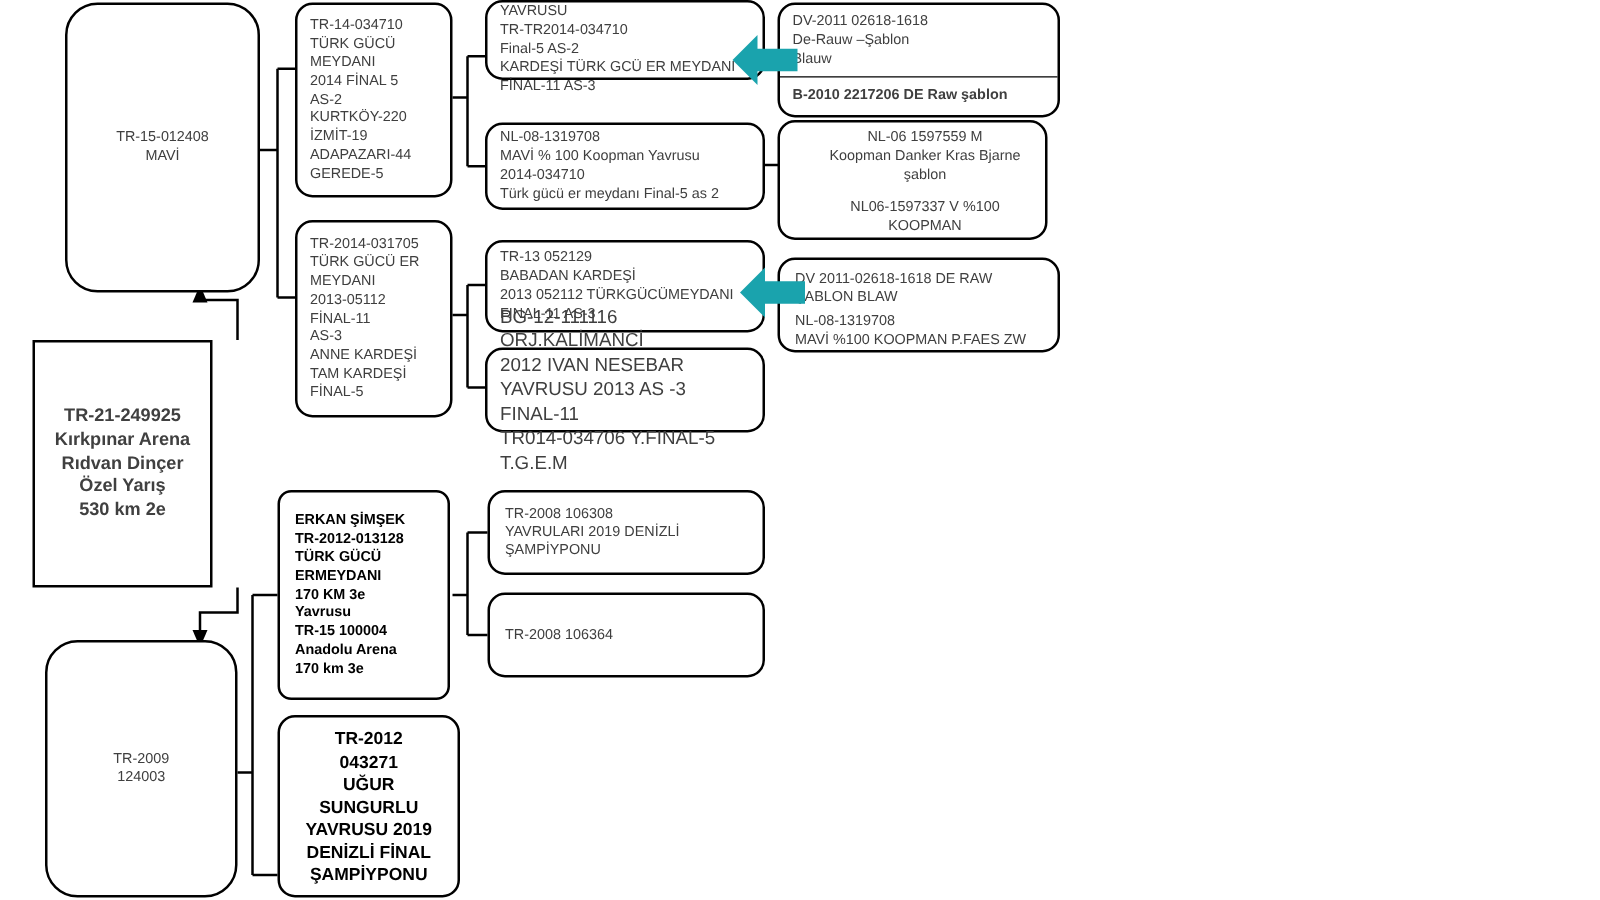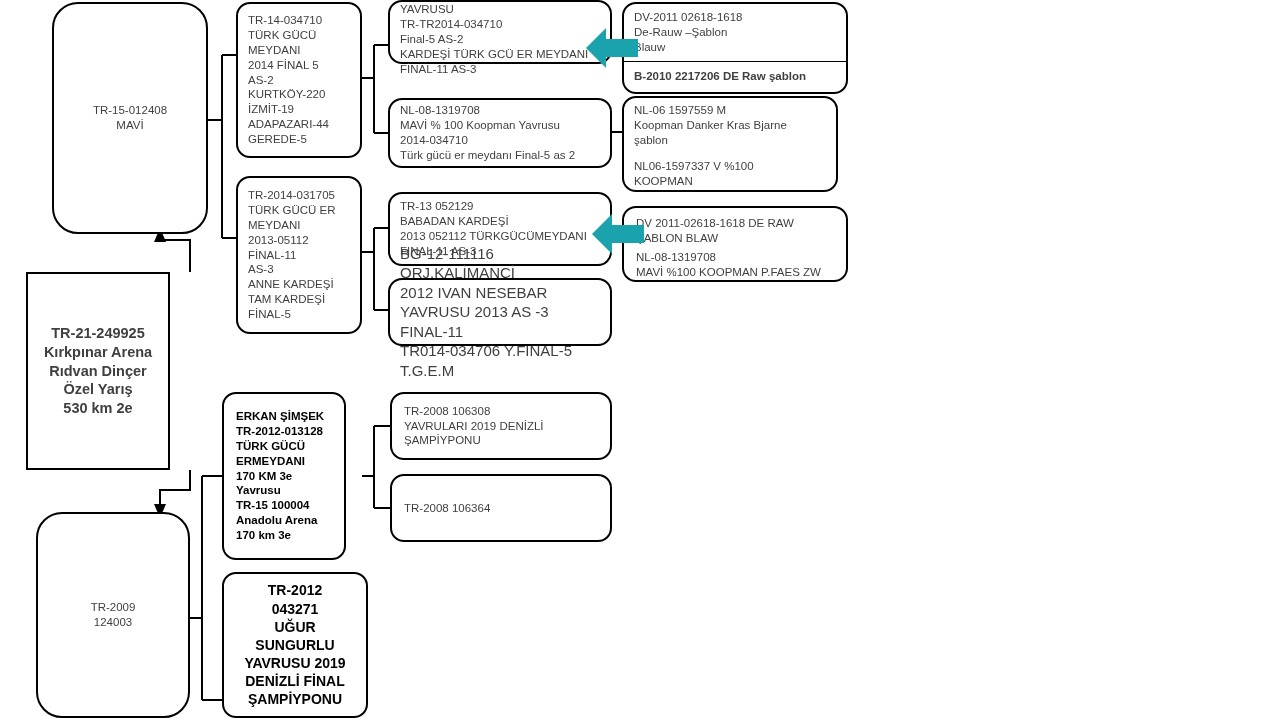--- a/index.html
+++ b/index.html
@@ -178,38 +178,38 @@
   </div>
 
   <div class="node rounded-md left" style="left:622px; top:2px; width:226px; height:92px; padding:0; font-size:11.5px; line-height:1.40; justify-content:flex-start;">
     <span class="txt" style="padding:6px 10px;">DV-2011 02618-1618
 De-Rauw –Şablon
 Blauw</span>
     <div style="height:1px; background:#000; width:100%;"></div>
     <span class="txt" style="padding:8px 10px;font-weight:bold;">B-2010 2217206 DE Raw şablon</span>
   </div>
 
-  <div class="node rounded-md left" style="left:622px; top:96px; width:216px; height:96px; padding:0; font-size:11.5px; line-height:1.40; justify-content:flex-start;">
+  <div class="node rounded-md left" style="left:622px; top:96px; width:216px; height:96px; padding:0; font-size:11.5px; line-height:1.40; justify-content:flex-start;text-align:center;">
     <span class="txt" style="padding:5px 10px;">NL-06 1597559 M
 Koopman Danker Kras Bjarne
 şablon</span>
     <div style="height:1px; background:#1f8e94; width:100%;"></div>
     <span class="txt" style="padding:6px 10px;">NL06-1597337 V %100
 KOOPMAN</span>
   </div>
 
   <div class="node rounded-md left" style="left:622px; top:206px; width:226px; height:76px; padding:0; font-size:11.5px; line-height:1.40; justify-content:flex-start;">
     <span class="txt" style="padding:8px 12px 2px 12px;">DV 2011-02618-1618 DE RAW
 ŞABLON BLAW</span>
     <div style="height:1px; background:#000; width:100%;"></div>
     <span class="txt" style="padding:2px 12px;">NL-08-1319708
 MAVİ %100 KOOPMAN P.FAES ZW</span>
   </div>
 
-  <div class="node rounded-md left" style="left:222px; top:392px; width:124px; height:168px; padding:6px 12px; font-size:11.5px; font-weight:bold; color:#000; line-height:1.45;">
+  <div class="node rounded-md left" style="left:222px; top:392px; width:138px; height:168px; padding:6px 12px; font-size:11.5px; font-weight:bold; color:#000; line-height:1.45;border-radius:11px;">
     <span class="txt">ERKAN  ŞİMŞEK
 TR-2012-013128
 TÜRK GÜCÜ
 ERMEYDANI
 170 KM  3e
 Yavrusu
 TR-15 100004
 Anadolu Arena
 170 km 3e</span>
   </div>

